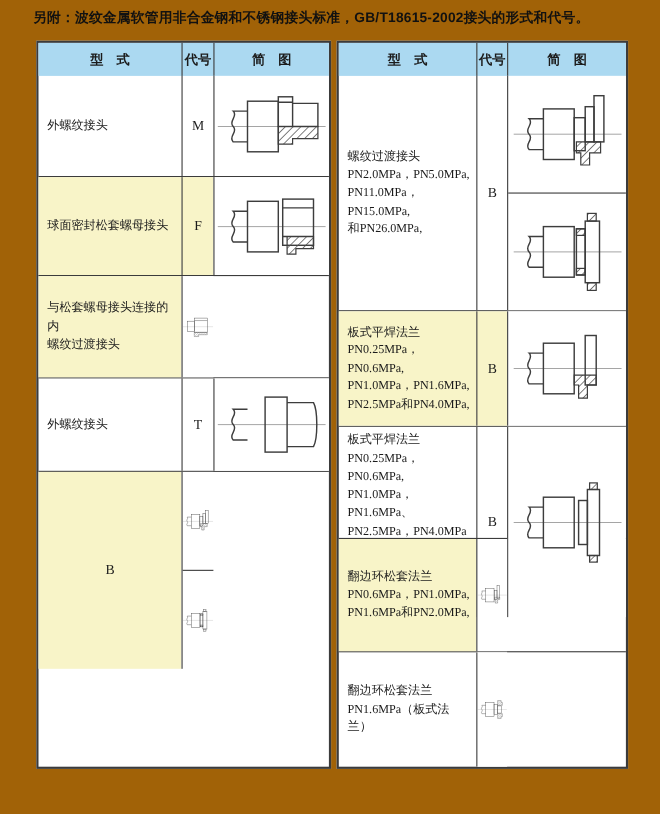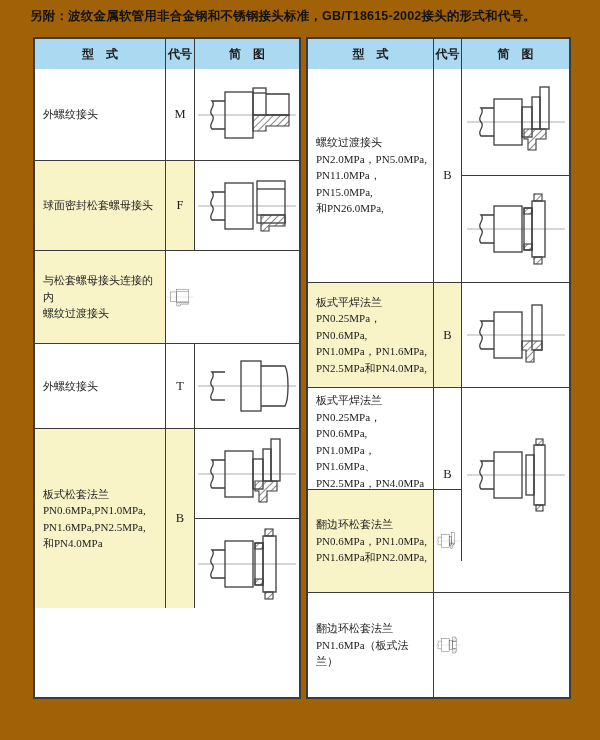--- a/index.html
+++ b/index.html
@@ -133,24 +133,20 @@
                 <svg class="diag" width="100" height="74" viewBox="0 0 100 74">
                   <line class="cl" x1="1" y1="37" x2="99" y2="37"></line>
                   <path class="ln" d="M28,23 H15 c5,5 -5,9 0,14 c5,5 -5,9 0,14 H28"></path>
                   <rect class="ln" x="44" y="12" width="20" height="50"></rect>
                   <path class="ln" d="M64,17 H88 c4,7 4,33 0,40 H64"></path>
                 </svg>
               </div>
             </div>
           </div>
           <div class="row" style="height: 180px;">
-            <div class="cell type-cell hl">板式松套法兰
-PN0.6MPa,PN1.0MPa,
-PN1.6MPa,PN2.5MPa,
-和PN4.0MPa</div>
             <div class="cell code-cell hl">B</div>
             <div class="cell diag-cell">
               <div class="sub">
                 <svg class="diag" width="100" height="74" viewBox="0 0 100 74">
                   <line class="cl" x1="1" y1="37" x2="99" y2="37"></line>
                   <path class="ln" d="M28,23 H15 c5,5 -5,9 0,14 c5,5 -5,9 0,14 H28"></path>
                   <rect class="ln" x="28" y="14" width="28" height="46"></rect>
                   <rect class="ln" x="56" y="22" width="10" height="30"></rect>
                   <rect class="ln" x="66" y="12" width="8" height="32"></rect>
                   <rect class="ln" x="74" y="2" width="9" height="42"></rect>

